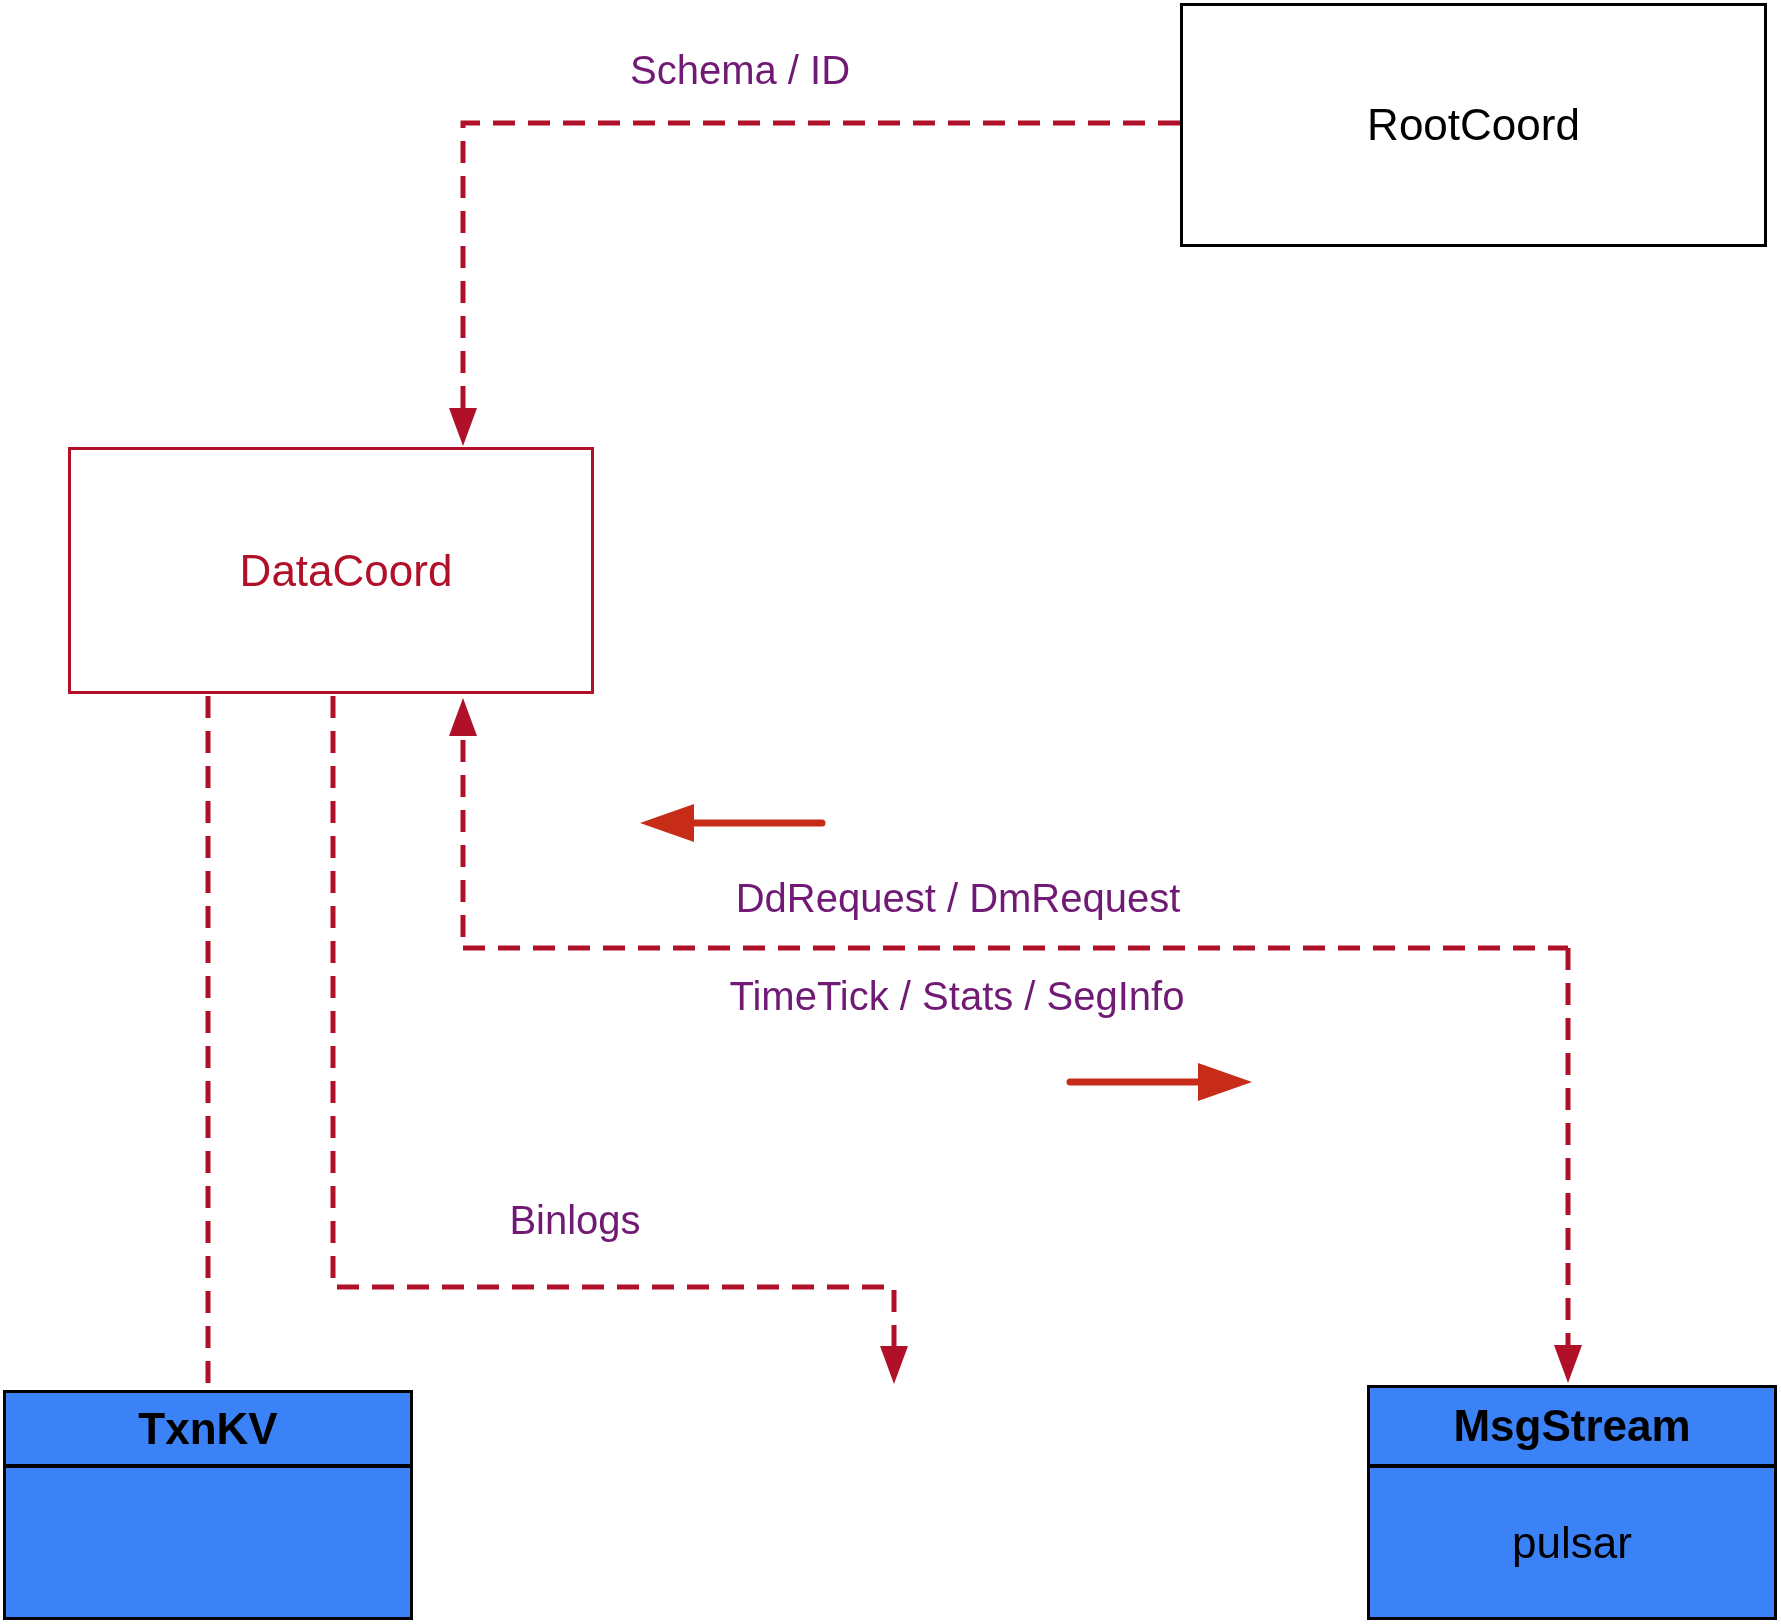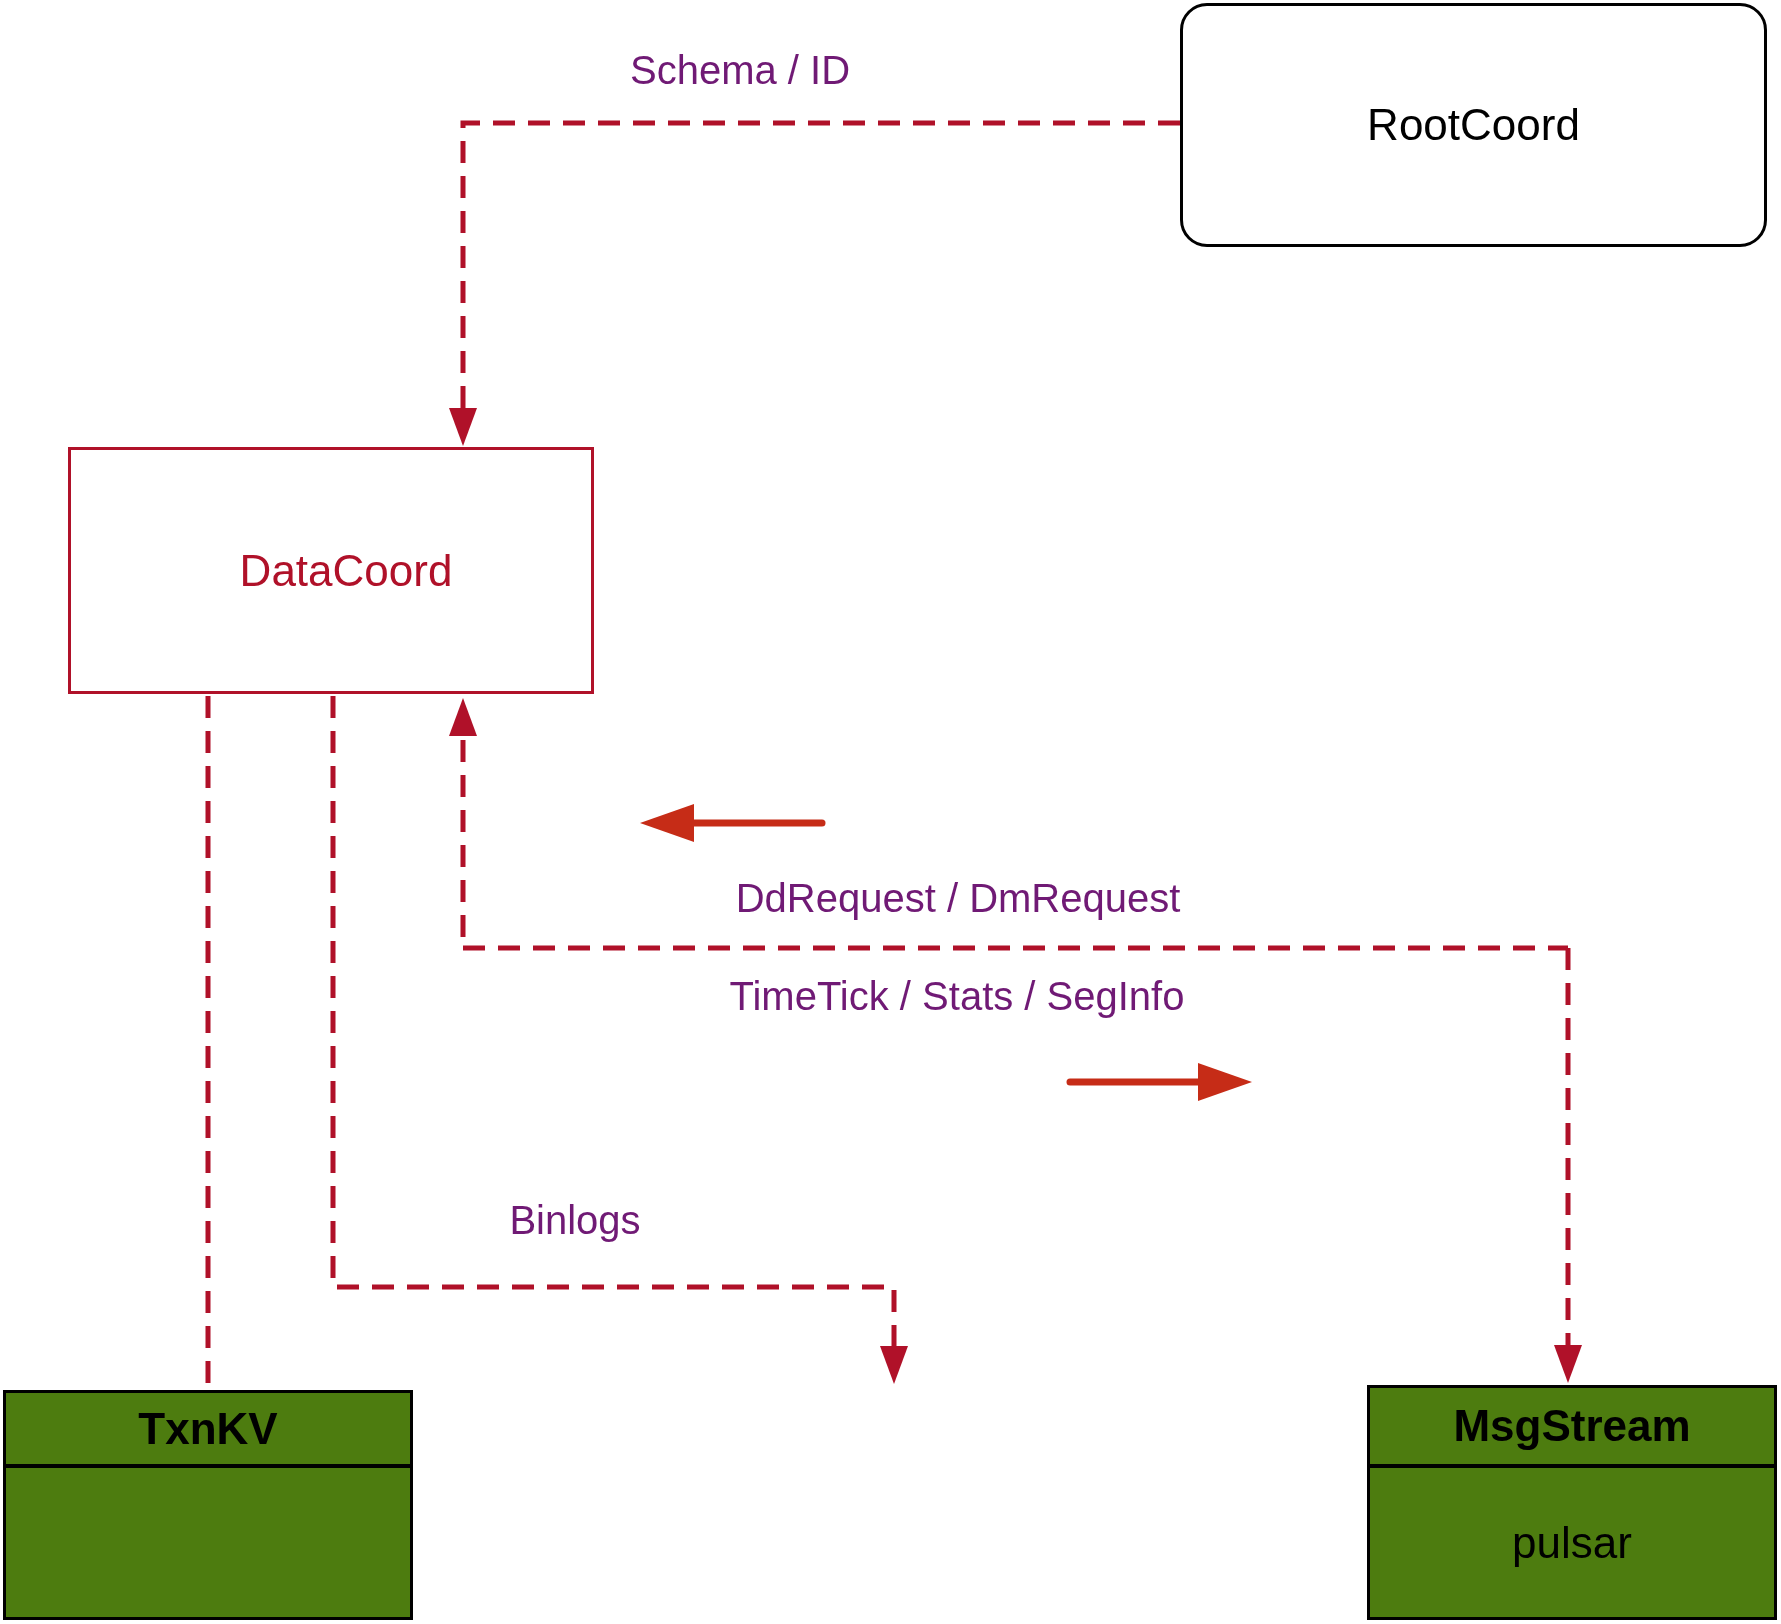--- a/index.html
+++ b/index.html
@@ -39,21 +39,21 @@
     align-items: center;
     justify-content: center;
     font-size: 44px;
   }
   .node-plain-black { border: 3px solid #000000; }
   .node-plain-red   { border: 3px solid var(--crimson); color: var(--crimson); padding-left: 30px; }
 
   .tnode {
     position: absolute;
     box-sizing: border-box;
-    background: #4d7c0f;
+    background: #3b82f6;
     border: 3px solid #000000;
     display: flex;
     flex-direction: column;
   }
   .tnode-header {
     box-sizing: border-box;
     border-bottom: 4px solid #000000;
     display: flex;
     align-items: center;
     justify-content: center;
@@ -101,21 +101,21 @@
     <g>
       <line class="solid-shaft" x1="822" y1="823" x2="694" y2="823"></line>
       <polygon class="solid-head" points="640,823 694,804 694,842"></polygon>
     </g>
     <g>
       <line class="solid-shaft" x1="1070" y1="1082" x2="1198" y2="1082"></line>
       <polygon class="solid-head" points="1252,1082 1198,1063 1198,1101"></polygon>
     </g>
   </svg>
 
-  <div class="node node-plain-black" style="left:1180px; top:3px; width:587px; height:244px;border-radius:27px;">
+  <div class="node node-plain-black" style="left:1180px; top:3px; width:587px; height:244px;">
     <span>RootCoord</span>
   </div>
 
   <div class="node node-plain-red" style="left:68px; top:447px; width:526px; height:247px;">
     <span>DataCoord</span>
   </div>
 
   <div class="tnode" style="left:3px; top:1390px; width:410px; height:230px;">
     <div class="tnode-header" style="height:75px;">
       <span>TxnKV</span>

